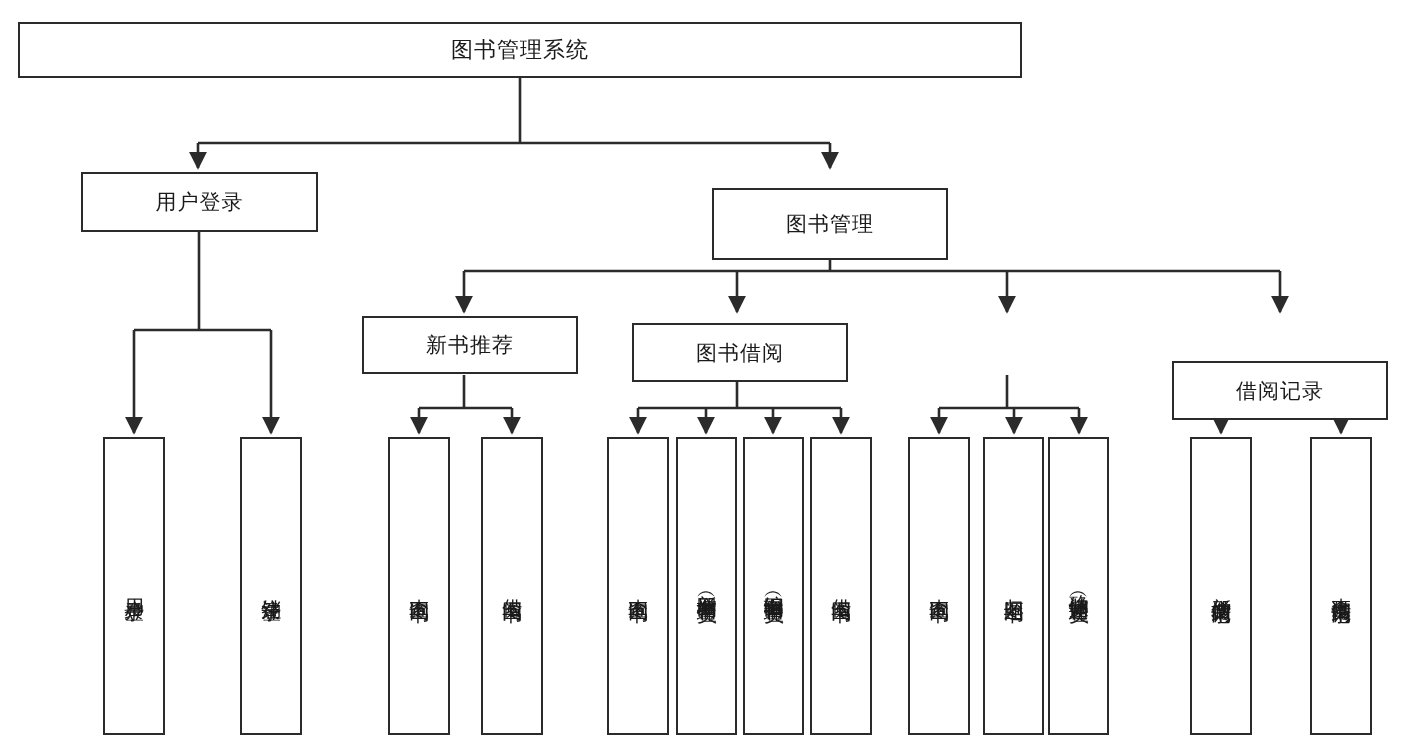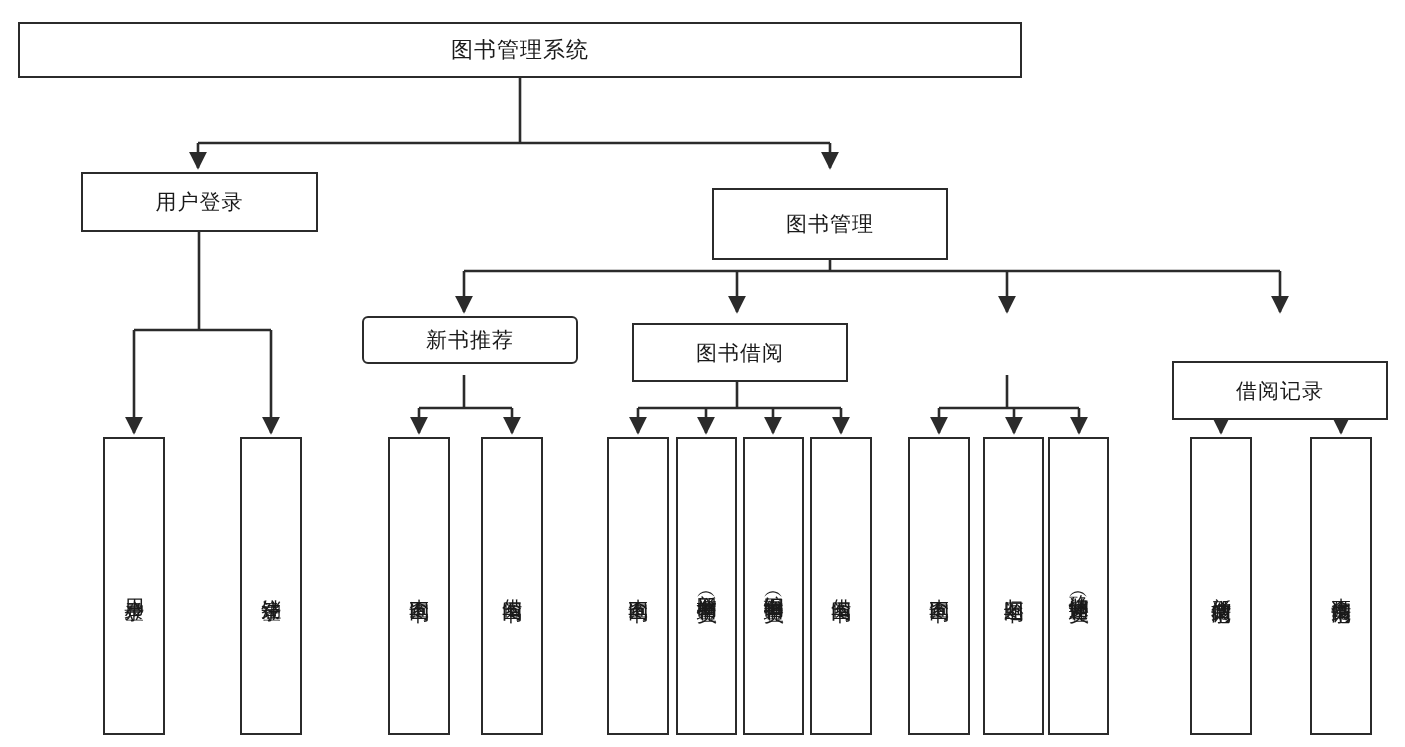--- a/index.html
+++ b/index.html
@@ -134,21 +134,21 @@
     <span>图书管理系统</span>
   </div>
 
   <div class="node node-h" style="left:81px; top:172px; width:237px; height:60px;">
     <span>用户登录</span>
   </div>
   <div class="node node-h" style="left:712px; top:188px; width:236px; height:72px;">
     <span>图书管理</span>
   </div>
 
-  <div class="node node-h" style="left:362px; top:316px; width:216px; height:48px;border-radius:6px;">
+  <div class="node node-h" style="left:362px; top:316px; width:216px; height:58px;">
     <span>新书推荐</span>
   </div>
   <div class="node node-h" style="left:632px; top:316px; width:216px; height:59px;margin-top:7px;">
     <span>图书借阅</span>
   </div>
   <div class="node node-h" style="left:1172px; top:316px; width:216px; height:59px;margin-top:45px;">
     <span>借阅记录</span>
   </div>
 
   <div class="node node-v" style="left:103px; top:437px; width:62px; height:298px;">

